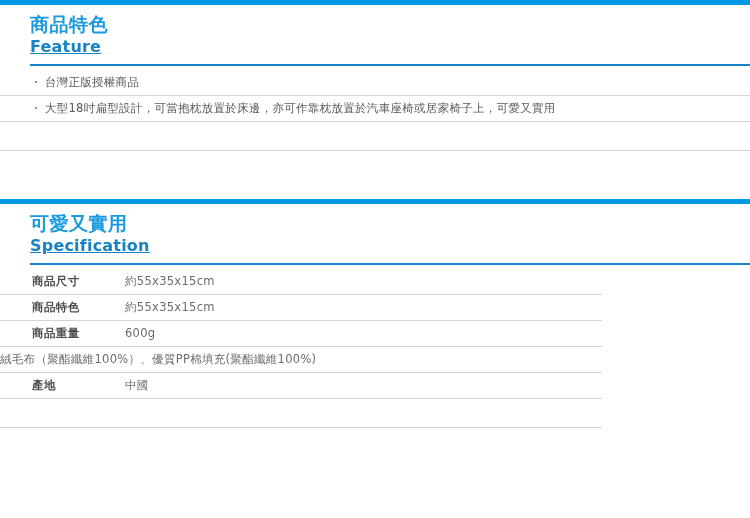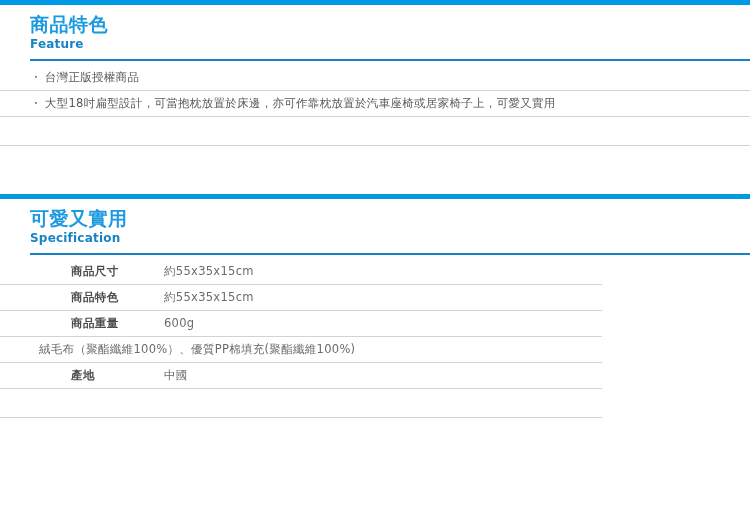--- a/index.html
+++ b/index.html
@@ -35,26 +35,27 @@
     padding: 8px 0 4px 30px;
   }
   .section-title-zh {
     font-size: 19px;
     font-weight: bold;
     color: #1b9ae0;
     line-height: 1.22;
     letter-spacing: 0.5px;
   }
   .section-title-en {
-    font-size: 12px;
+    font-size: 16px;
     font-weight: bold;
     color: #1783c4;
     line-height: 1.3;
     letter-spacing: 0.2px;
     margin-top: 1px;
+    text-decoration: underline;
   }
 
   
   .head-rule {
     width: 735px;
     height: 2px;
     background: #1783c4;
     margin-top: 6px;
   }
 
@@ -97,21 +98,20 @@
   .spec-table {
     width: 750px;
   }
   .spec-row {
     width: 602px;
     height: 26px;
     box-sizing: border-box;
     border-bottom: 1px solid #d3d3d3;
     display: flex;
     align-items: center;
-    padding-left: 39px;
   }
   .spec-row.empty {
     height: 29px;
   }
   .spec-label {
     width: 125px;
     padding-left: 32px;
     box-sizing: border-box;
     font-size: 11.5px;
     font-weight: bold;

